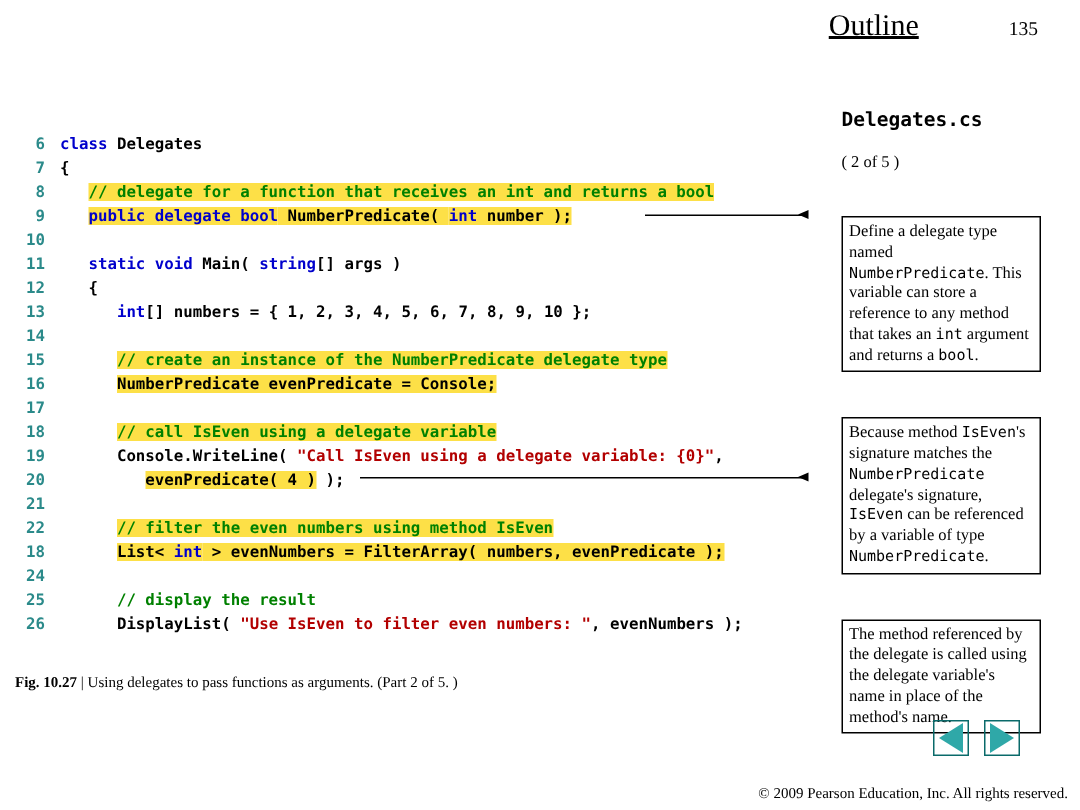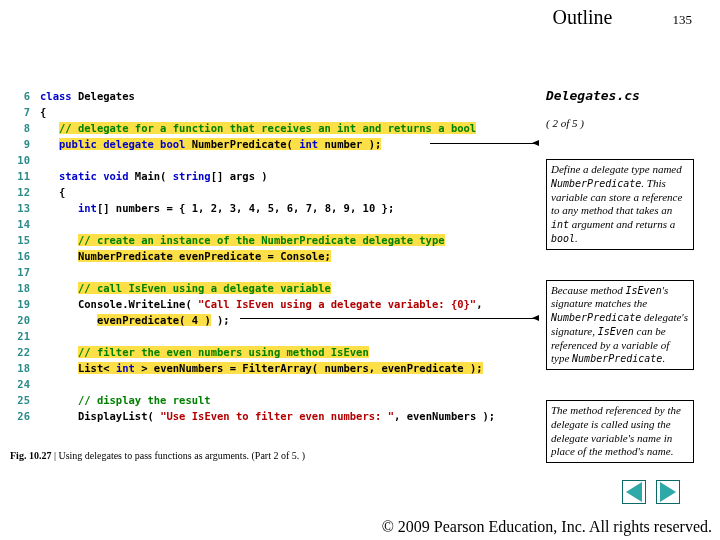--- a/index.html
+++ b/index.html
@@ -12,21 +12,21 @@
     overflow: hidden;
   }
   .header {
     position: absolute;
     top: 6px;
     right: 28px;
     display: flex;
     gap: 60px;
     align-items: baseline;
   }
-  .outline { font-size: 20px; }
+  .outline { font-size: 20px; text-decoration: underline; }
   .pagenum { font-size: 13px; }
   .code-area {
     position: absolute;
     top: 88px;
     left: 8px;
     width: 530px;
   }
   .code-line {
     display: flex;
     font-family: "Lucida Console", Consolas, monospace;
@@ -44,24 +44,23 @@
   }
   .tok-kw   { color: #0000cc; font-weight: bold; }
   .tok-cm   { color: #008000; font-weight: bold; }
   .tok-str  { color: #b20000; font-weight: bold; }
   .tok-num  { color: #000; font-weight: bold; }
   .tok-nm   { color: #000; font-weight: bold; }
   .hl { background: #fde047; }
   .sidebar {
     position: absolute;
     right: 26px;
-    top: 88px;
-    width: 148px;
+    top: 73px;
+    width: 133px;
     font-size: 11px;
-    font-style: italic;
   }
   .filename { font-family: "Lucida Console", Consolas, monospace; font-size: 13px; margin-bottom: 14px; font-weight: bold; }
   .partinfo { margin-bottom: 10px; }
   .callout {
     border: 1px solid #000;
     padding: 3px 4px;
     margin-bottom: 8px;
     line-height: 1.25;
     background: #fff;
     margin-top: 30px;
@@ -88,21 +87,21 @@
     border-top: 10px solid transparent;
     border-bottom: 10px solid transparent;
   }
   .nav-prev { border-right: 16px solid #2fa8a8; }
   .nav-next { border-left: 16px solid #2fa8a8; }
   .nav-wrap { border: 1px solid #0a6a6a; padding: 1px 3px; display:flex; align-items:center; }
   .copyright {
     position: absolute;
     bottom: 4px;
     right: 8px;
-    font-size: 16px;
+    font-size: 10px;
     text-align: right;
     line-height: 1.2;
   }
   .arrow-line {
     position: absolute;
     height: 1px;
     background: #000;
   }
   .arrow-line::before {
     content: "";

